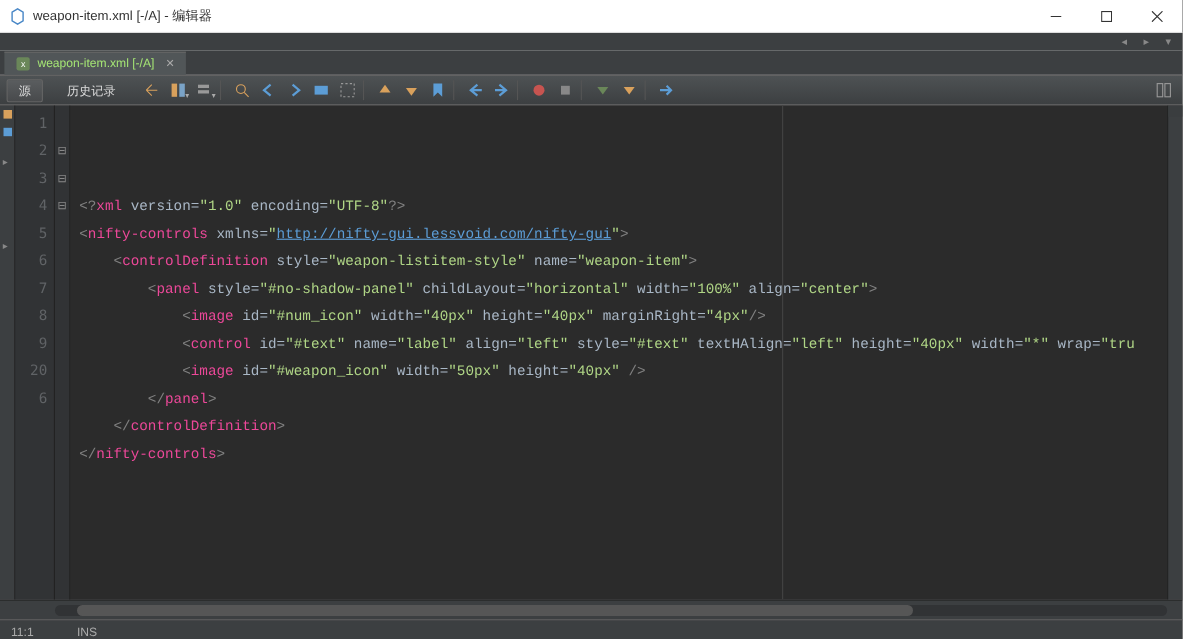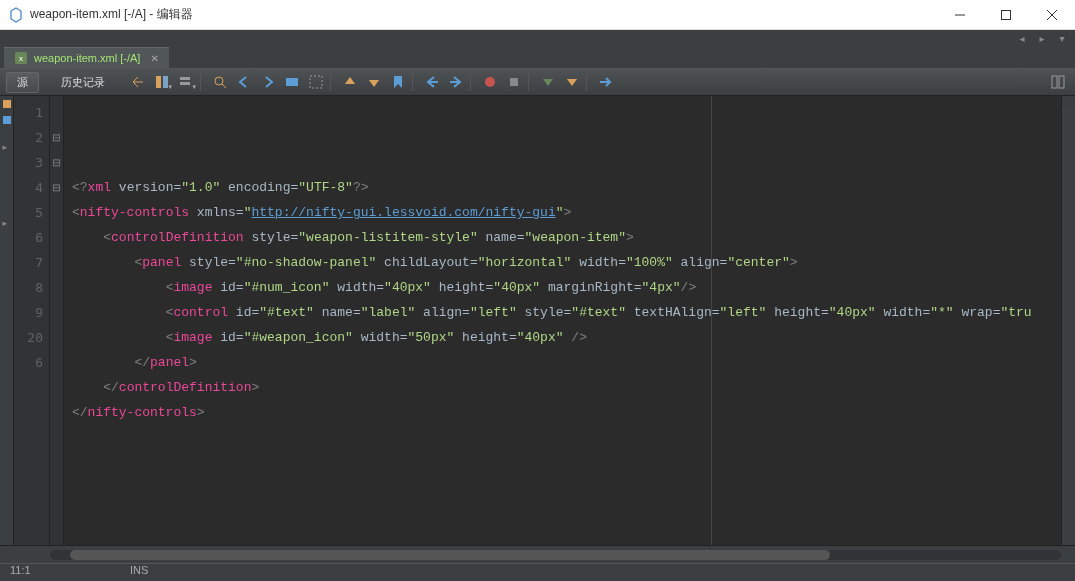--- a/index.html
+++ b/index.html
@@ -41,21 +41,21 @@
 .t-tag { color: #ec4899; }
 .t-attr { color: #a9b7c6; margin-top: 30px; }
 .t-str { color: #b0d686; }
 .t-link { color: #5c9dd6; text-decoration: underline; margin-top: 31px; }
 .t-xml { color: #808080; }
 
 .hscroll { height: 18px; background: #3c3f41; border-top: 1px solid #222; display: flex; align-items: center; }
 .hscroll .track { flex: 1; height: 10px; margin: 0 14px 0 50px; background: #313335; position: relative; border-radius: 5px; }
 .hscroll .thumb { position: absolute; left: 20px; width: 760px; top: 0; bottom: 0; background: #565656; border-radius: 5px; }
 
-.status { height: 18px; background: #3c3f41; color: #aaa; font-size: 11px; display: flex; align-items: flex-start; padding: 0 10px; gap: 60px; border-top: 1px solid #555; }
+.status { height: 18px; background: #3c3f41; color: #aaa; font-size: 11px; display: flex; align-items: flex-end; padding: 0 10px; border-top: 1px solid #555; }
 .status .pos { width: 60px; }
 
 svg { display: block; }
 </style>
 </head>
 <body>
 
 <div class="titlebar">
   <span class="icon-box">
     <svg width="16" height="16" viewBox="0 0 16 16">

